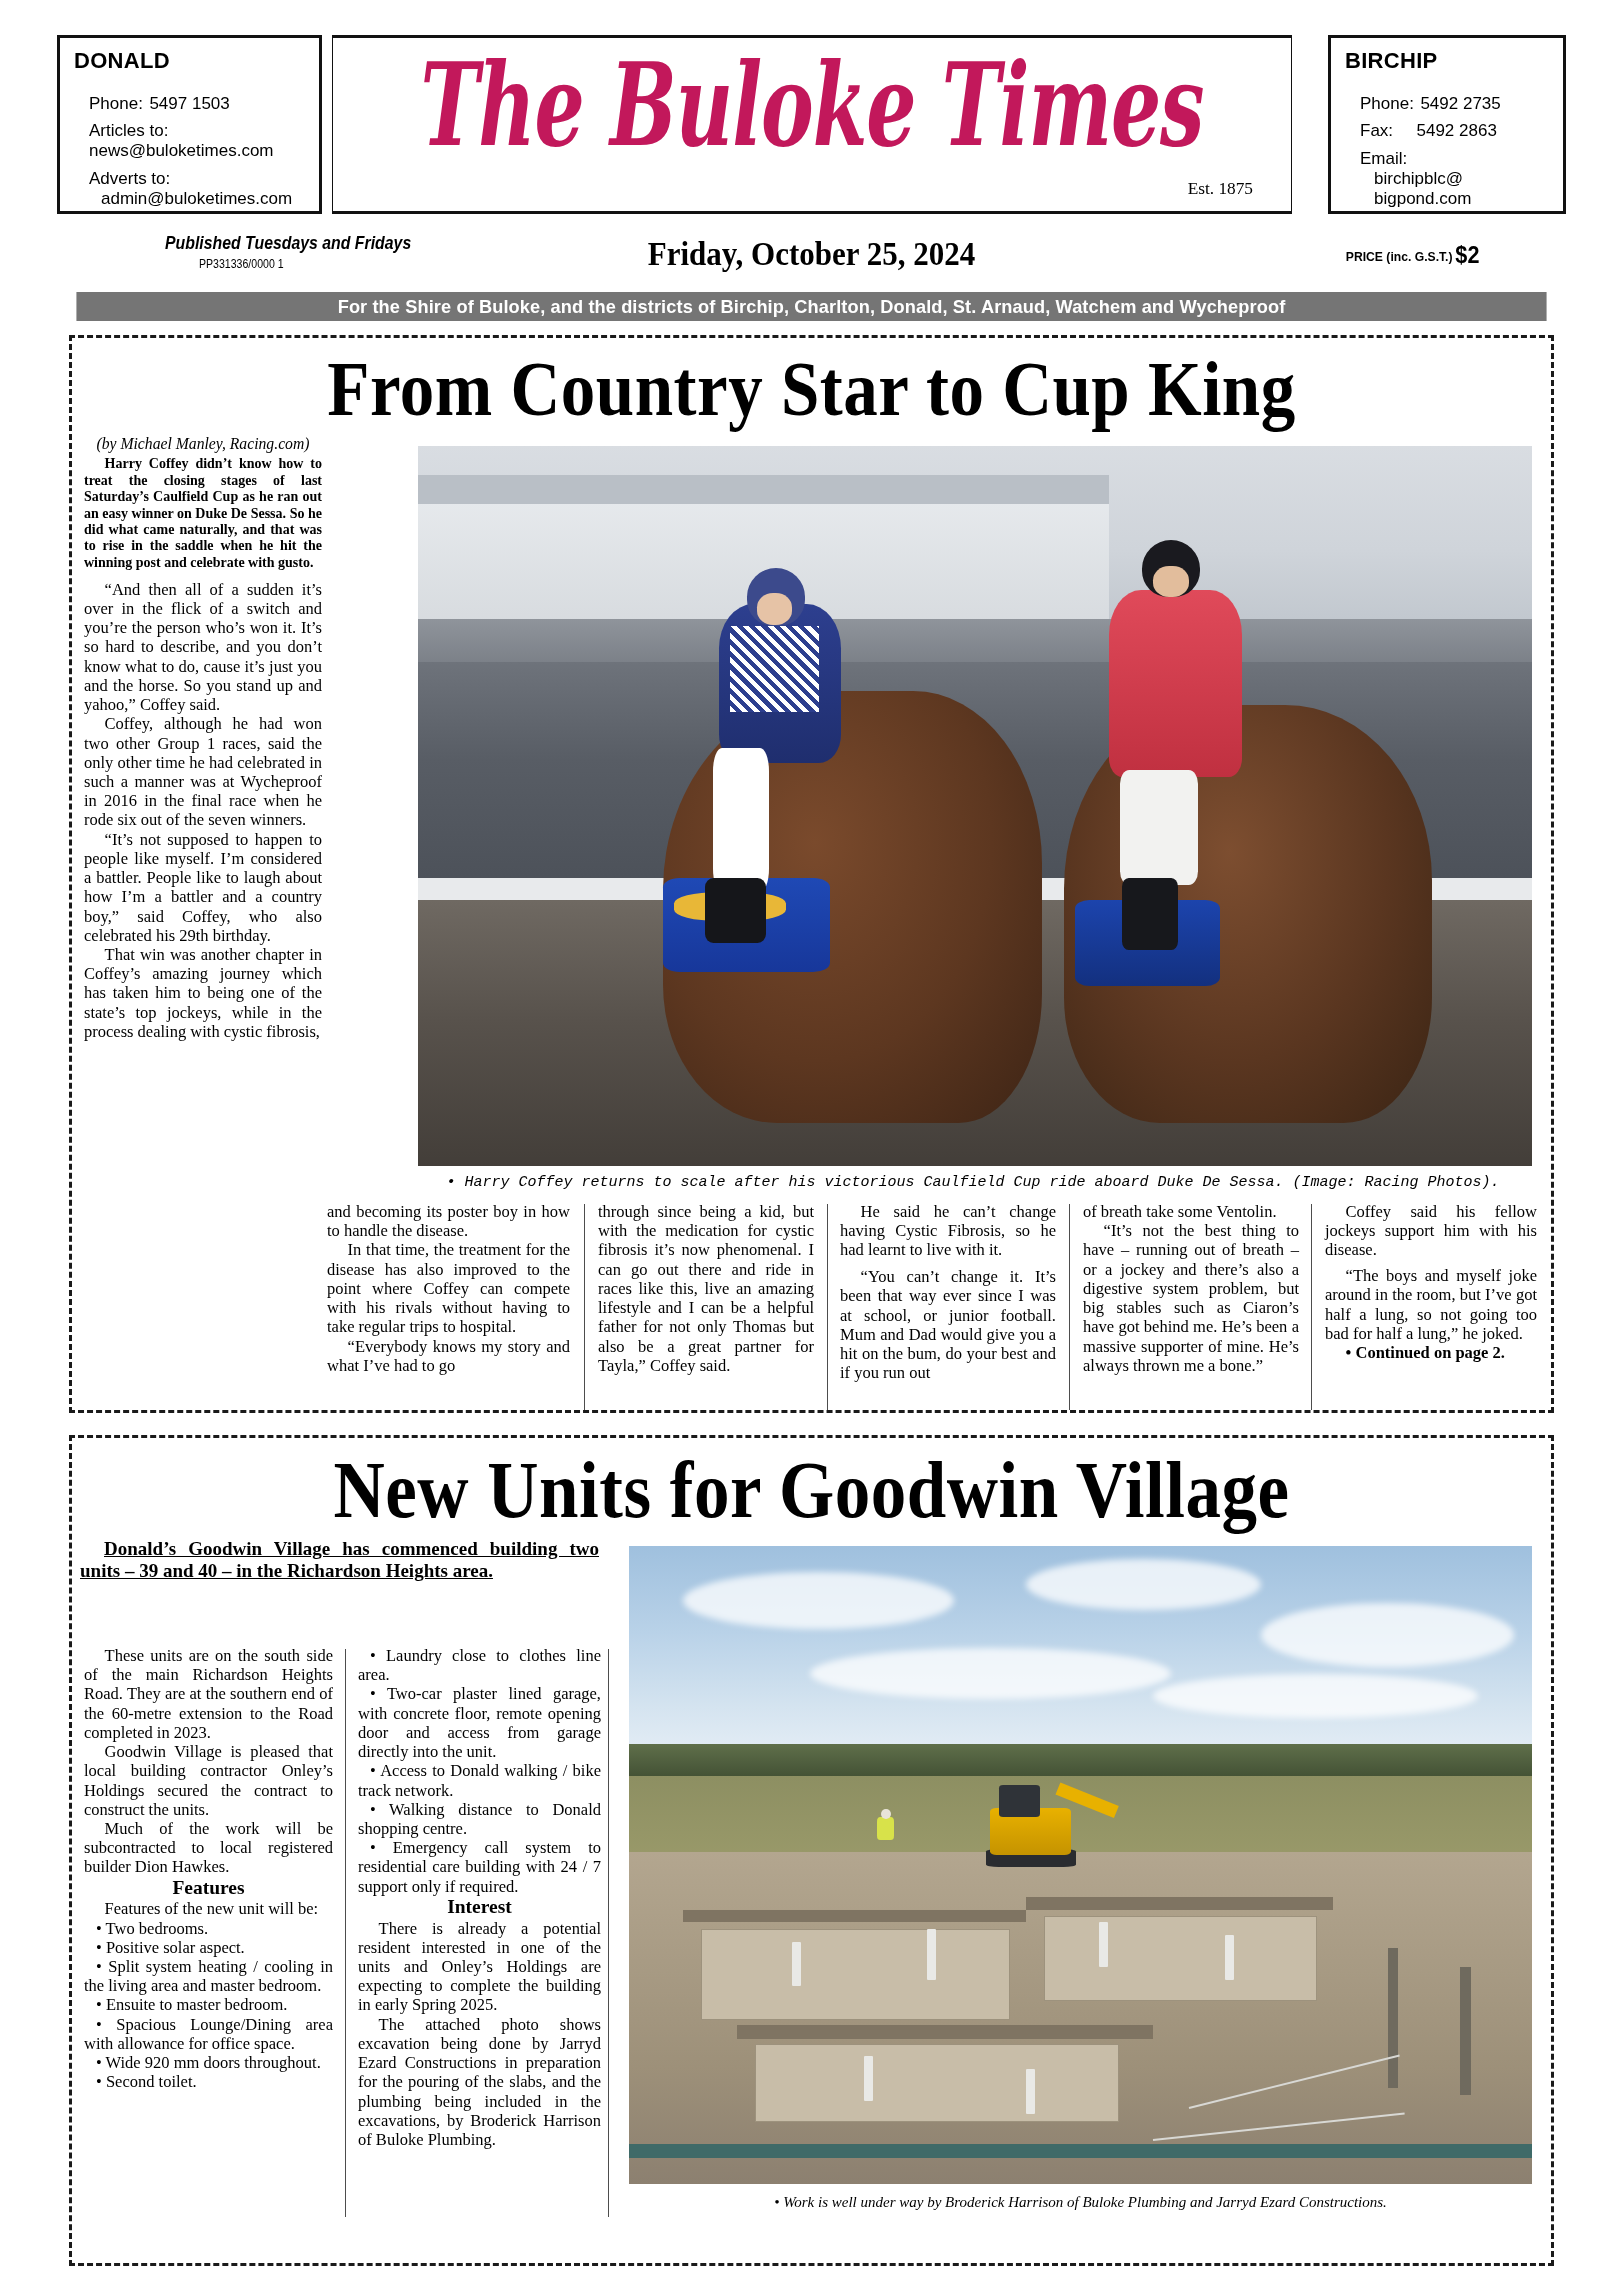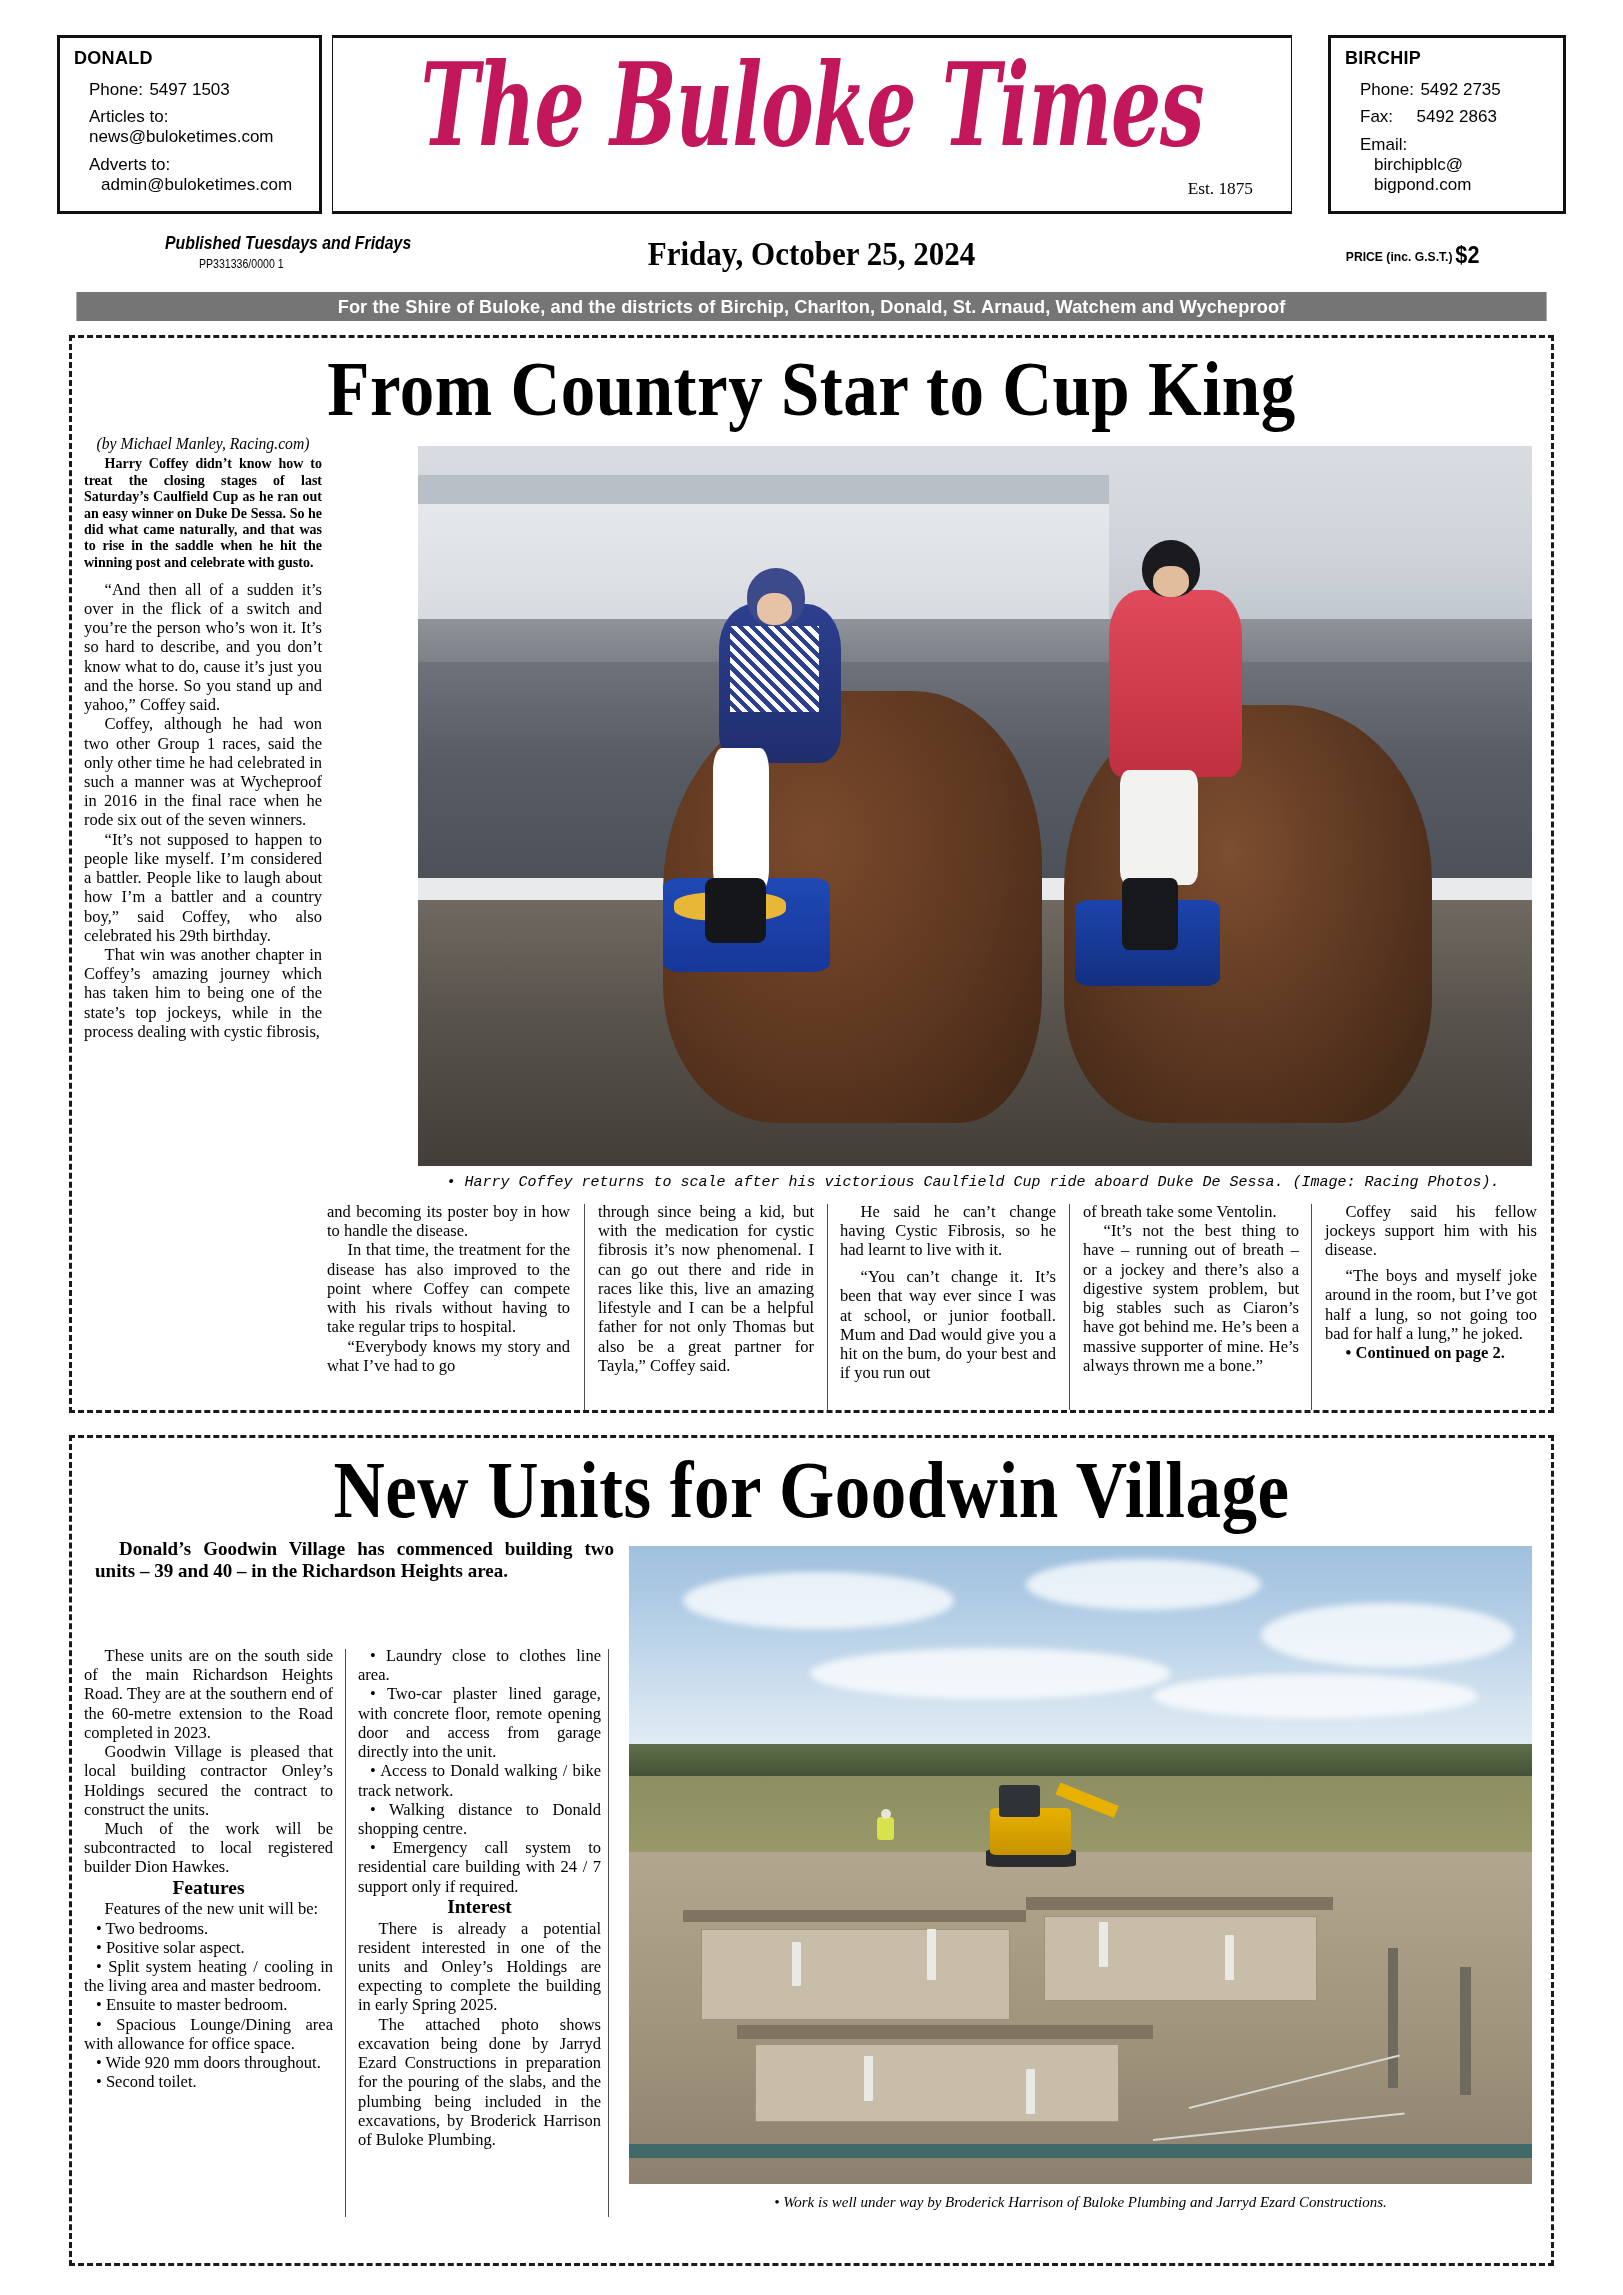--- a/index.html
+++ b/index.html
@@ -12,21 +12,21 @@
   .page{position:absolute;left:0;top:0;width:1623px;height:2295px;background:#fff;}
 
   
   .masthead{position:absolute;left:57px;top:35px;width:1509px;height:179px;}
   .contact-box{
     position:absolute;top:0;border:3.2px solid #111;background:#fff;
     box-sizing:border-box;padding:9.7px 10.8px 5.4px 14px;
   }
   .contact-box.left{left:0;width:265px;height:179px;}
   .contact-box.right{right:0;width:238px;height:179px;}
-  .cb-title{font-family:"Liberation Sans",sans-serif;font-weight:bold;font-size:18px;letter-spacing:0.3px;margin-bottom:11px;}
+  .cb-title{font-family:"Liberation Sans",sans-serif;font-weight:bold;font-size:22px;letter-spacing:0.3px;margin-bottom:20px;}
   .cb-row{font-family:"Liberation Sans",sans-serif;font-size:17px;margin:0 0 7.6px 15px;line-height:1.18;}
   .cb-row .lbl{display:inline-block;}
   .cb-row .val{display:inline-block;margin-left:6.5px;}
   .cb-sub{margin-left:14px;display:block;}
   .cb-indent{margin-left:28px;display:block;}
 
   .title-box{
     position:absolute;left:275px;top:0;width:960px;height:179px;
     border-top:3.2px solid #111;border-bottom:3.2px solid #111;
     border-left:1.6px solid #111;border-right:1.6px solid #111;
@@ -344,21 +344,21 @@
       </div>
 
     </div>
   </div>
 
   <div class="article" id="article-2">
     <div class="art-inner">
 
       <div class="headline">New Units for Goodwin Village</div>
 
-      <div class="col" style="position:absolute;left:23px;top:100px;width:519px;">
+      <div class="col" style="position:absolute;left:8px;top:100px;width:519px;text-decoration:underline;">
         <p class="lead" style="font-size:19px;text-indent:24px;">Donald’s Goodwin Village has commenced building two units – 39 and 40 – in the Richardson Heights area.</p>
       </div>
 
       <div class="vrule" style="left:273px;top:211px;height:568px;"></div>
       <div class="vrule" style="left:536px;top:211px;height:568px;"></div>
 
       <div class="col" style="position:absolute;left:12px;top:208px;width:249px;">
         <p>These units are on the south side of the main Richardson Heights Road. They are at the southern end of the 60-metre extension to the Road completed in 2023.</p>
         <p>Goodwin Village is pleased that local building contractor Onley’s Holdings secured the contract to construct the units.</p>
         <p>Much of the work will be subcontracted to local registered builder Dion Hawkes.</p>

